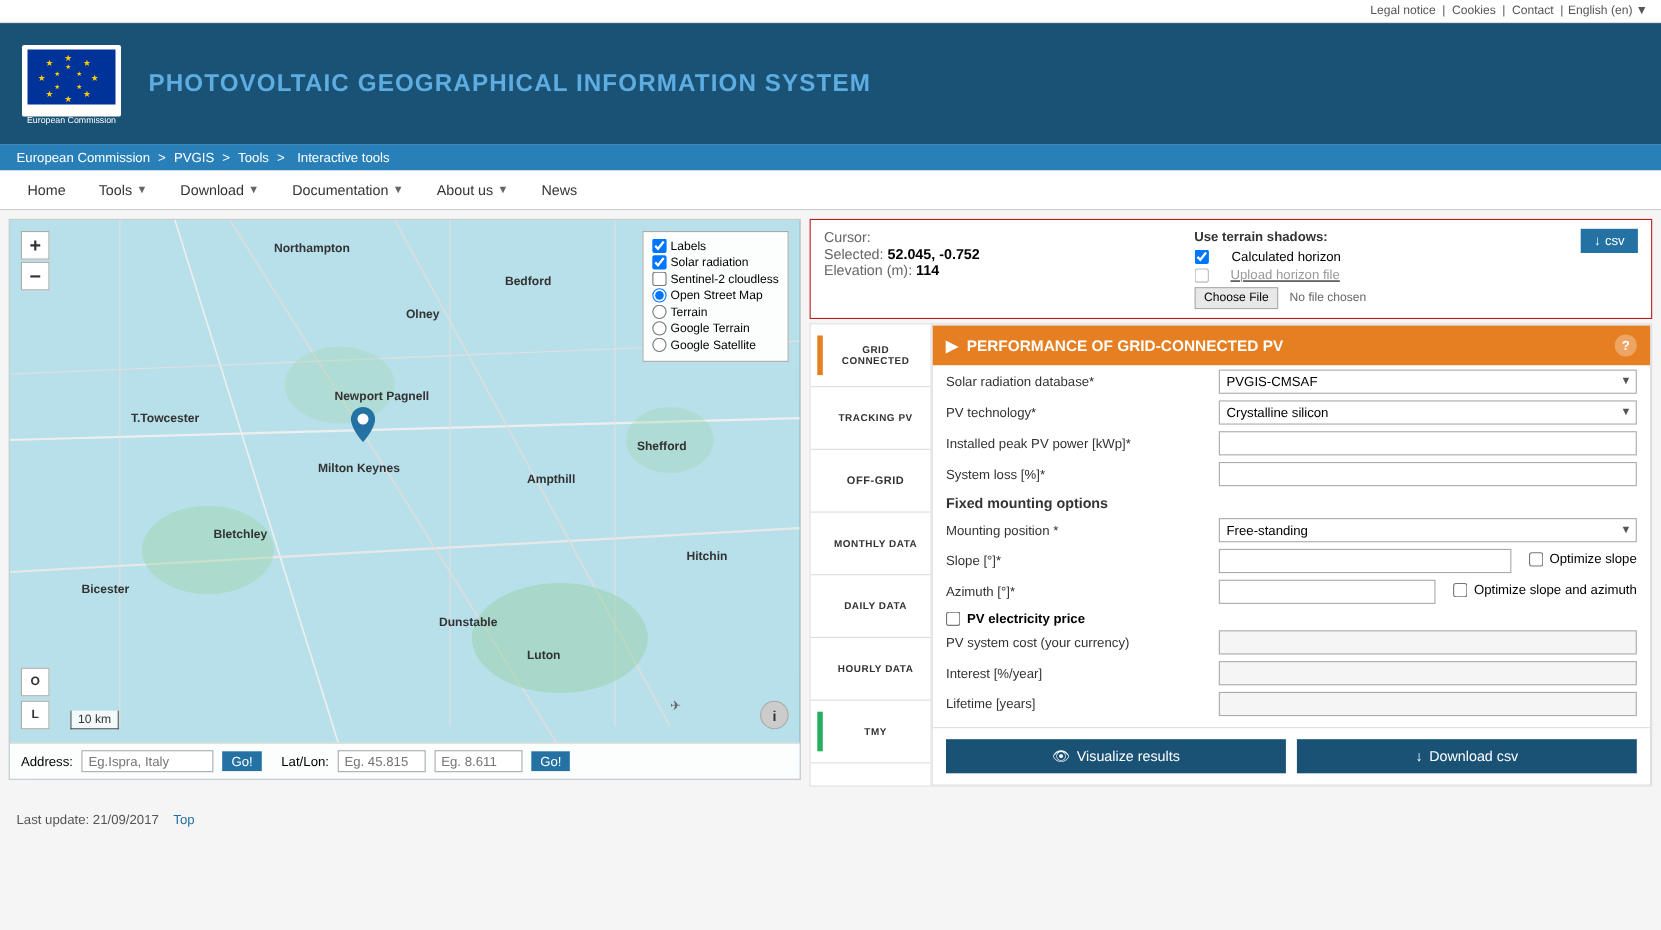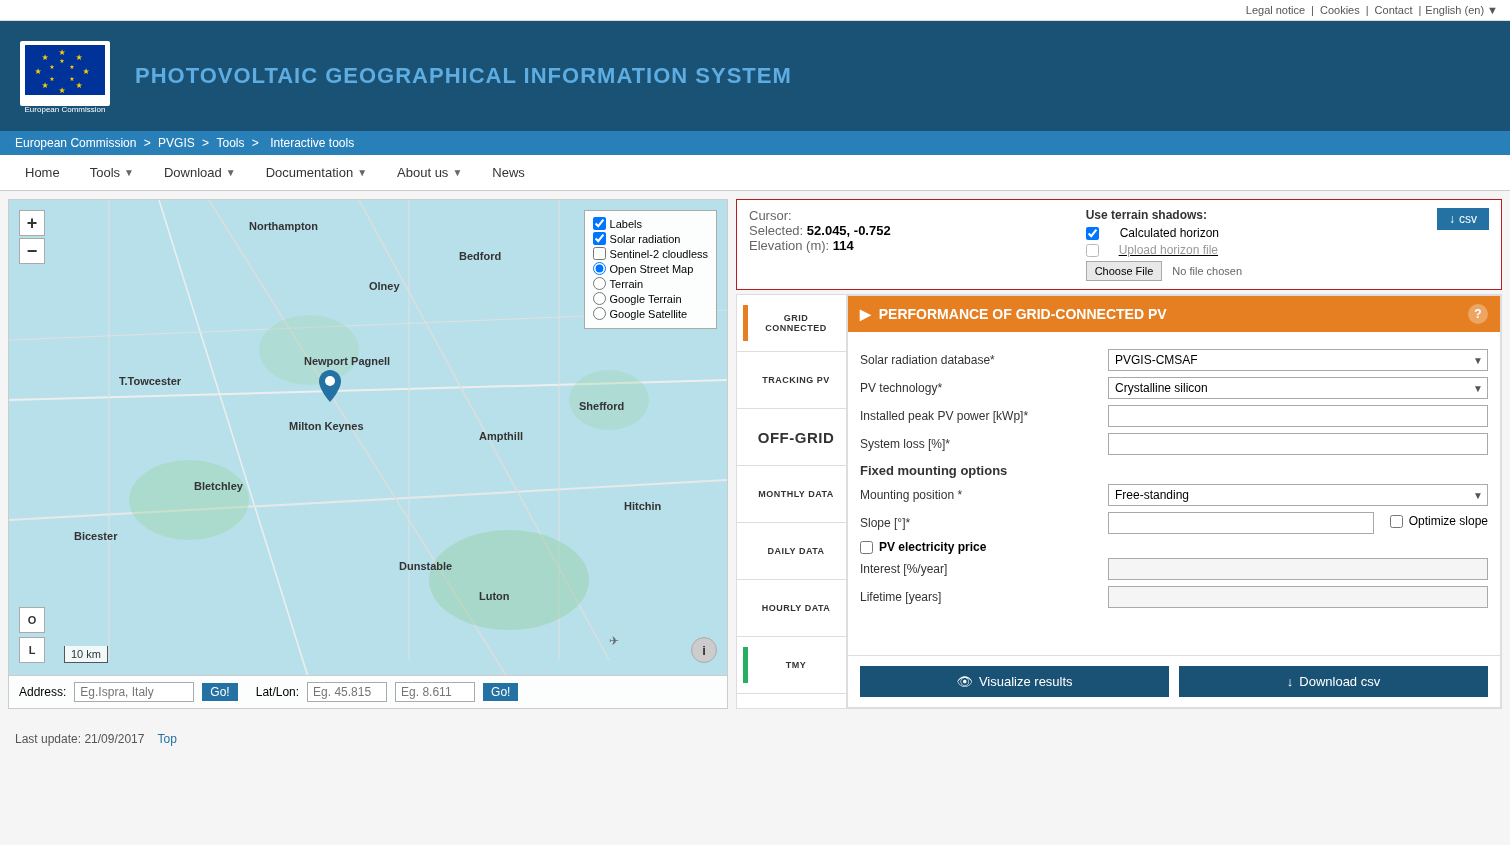--- a/index.html
+++ b/index.html
@@ -276,21 +276,21 @@
       height: 20px;
       background: rgba(255,255,255,0.3);
       border-radius: 50%;
       display: flex;
       align-items: center;
       justify-content: center;
       cursor: pointer;
       font-size: 12px;
     }
     .panel-body {
-      padding: 17px 12px;
+      padding: 4px 12px;
       overflow-y: auto;
       flex: 1;
     }
     .form-row {
       display: flex;
       align-items: center;
       margin-bottom: 6px;
       gap: 8px;
     }
     .form-label {
@@ -668,21 +668,21 @@
         <div class="vtab active">
           <div class="vtab-indicator" style="background:#e67e22;width:5px;"></div>
           <div class="vtab-text" style="font-size:9px;padding:2px;">GRID CONNECTED</div>
         </div>
         <div class="vtab">
           <div class="vtab-indicator" style="background:transparent;width:5px;"></div>
           <div class="vtab-text" style="font-size:9px;padding:2px;">TRACKING PV</div>
         </div>
         <div class="vtab">
           <div class="vtab-indicator" style="background:transparent;width:5px;"></div>
-          <div class="vtab-text" style="font-size:15px;padding:2px;">OFF-GRID</div>
+          <div class="vtab-text" style="font-size:10px;padding:2px;">OFF-GRID</div>
         </div>
         <div class="vtab">
           <div class="vtab-indicator" style="background:transparent;width:5px;"></div>
           <div class="vtab-text" style="font-size:9px;padding:2px;">MONTHLY DATA</div>
         </div>
         <div class="vtab">
           <div class="vtab-indicator" style="background:transparent;width:5px;"></div>
           <div class="vtab-text" style="font-size:9px;padding:2px;">DAILY DATA</div>
         </div>
         <div class="vtab">
@@ -760,26 +760,42 @@
             <div class="form-label">Slope [°]*</div>
             <div class="form-control">
               <input type="text" class="form-input" style="">
             </div>
             <div class="checkbox-row" style="margin-left:8px;align-items:center;">
               <input type="checkbox" style="">
               <span>Optimize slope</span>
             </div>
           </div>
 
+          <div class="form-row">
+            <div class="form-label">Azimuth [°]*</div>
+            <div class="form-control">
+              <input type="text" class="form-input" style="">
+            </div>
+            <div class="checkbox-row" style="margin-left:8px;">
+              <input type="checkbox" style="">
+              <span>Optimize slope and azimuth</span>
+            </div>
+          </div>
 
           <div class="checkbox-row">
             <input type="checkbox" style="">
             <span style="font-weight:bold;">PV electricity price</span>
           </div>
 
+          <div class="form-row">
+            <div class="form-label">PV system cost (your currency)</div>
+            <div class="form-control">
+              <input type="text" class="form-input disabled-input" disabled="" style="">
+            </div>
+          </div>
 
           <div class="form-row">
             <div class="form-label">Interest [%/year]</div>
             <div class="form-control">
               <input type="text" class="form-input disabled-input" disabled="" style="">
             </div>
           </div>
 
           <div class="form-row">
             <div class="form-label">Lifetime [years]</div>

